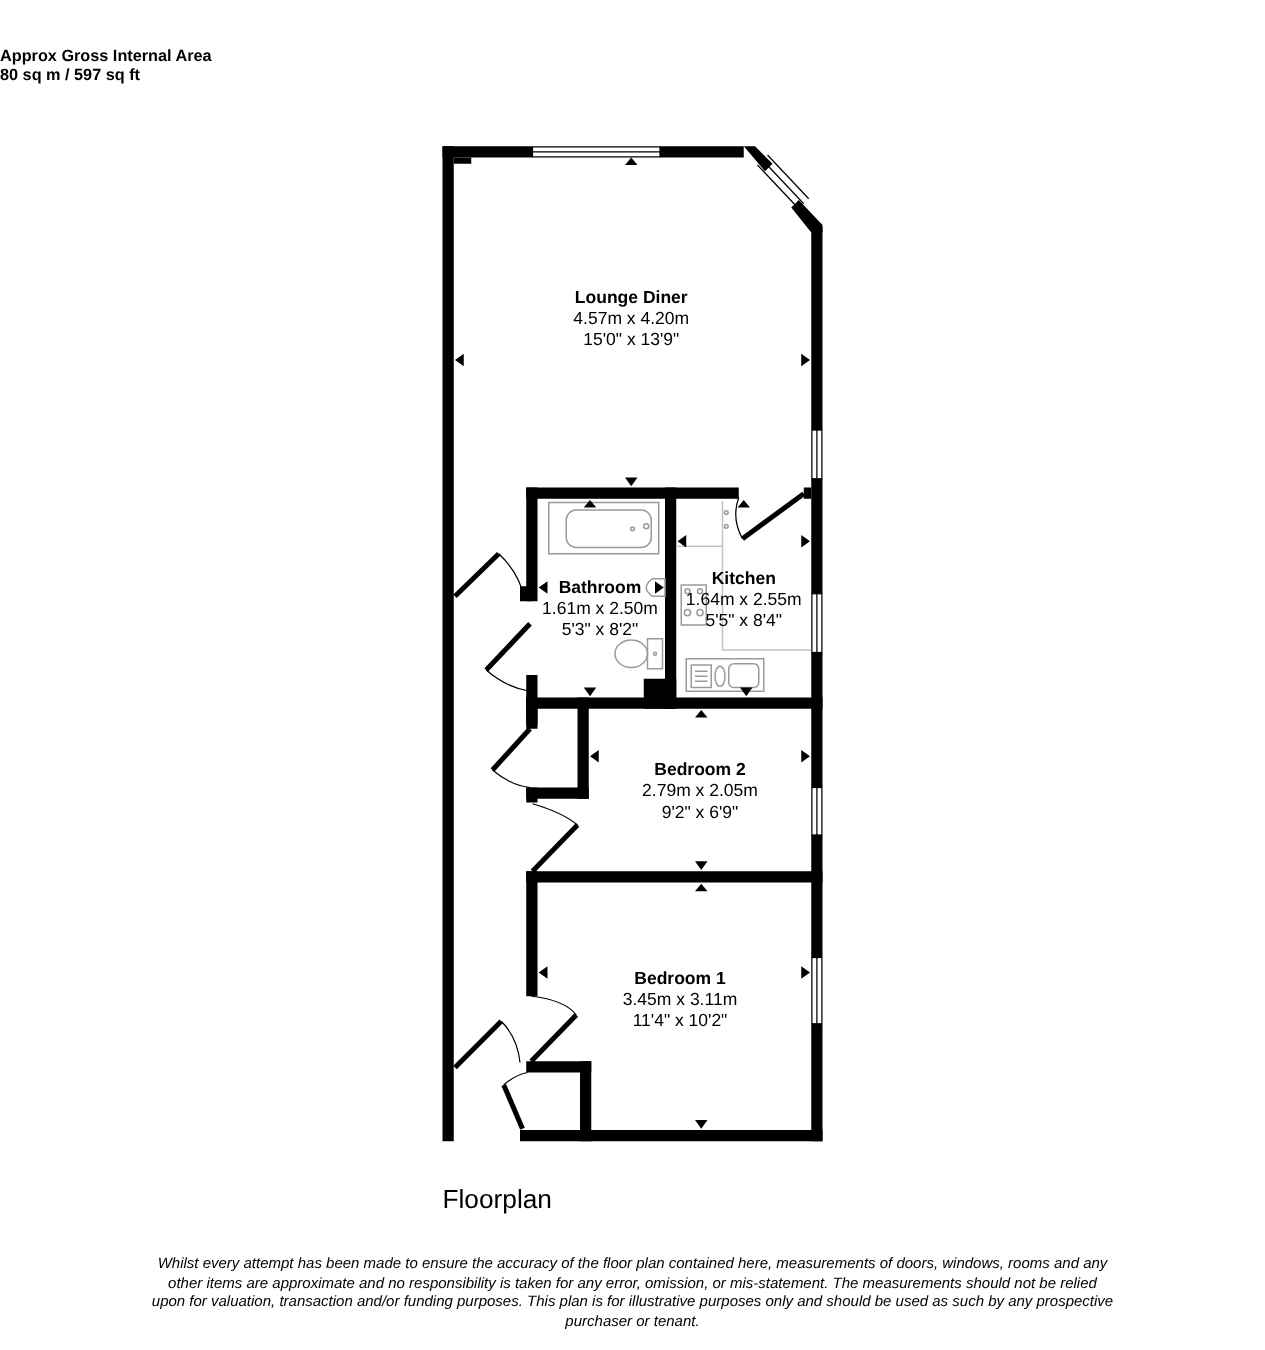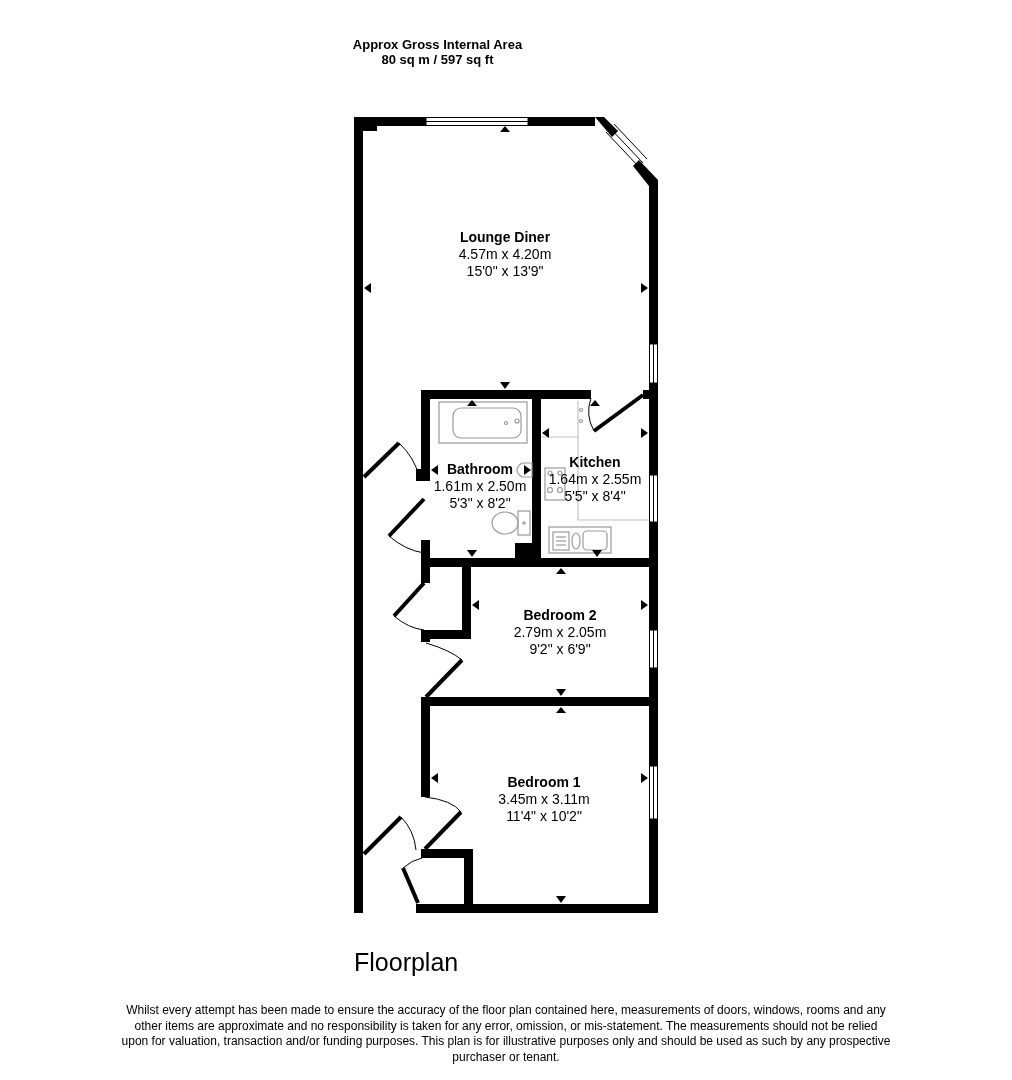--- a/index.html
+++ b/index.html
@@ -1,23 +1,23 @@
 <!DOCTYPE html>
 <html><head>
 <meta charset="utf-8">
 <style>
   html, body { margin: 0; padding: 0; background: #ffffff; }
   body { width: 1012px; height: 1080px; position: relative; overflow: hidden; font-family: "Liberation Sans", sans-serif; color: #000; }
-  .header { position: absolute; left: 0; top: 37px; width: 875px; text-align: center; font-weight: bold; font-size: 13px; line-height: 15px; }
+  .header { position: absolute; left: 0; top: 37px; width: 875px; font-weight: bold; font-size: 13px; line-height: 15px; }
   .header div { display: block; }
   svg.plan { position: absolute; left: 0; top: 0; }
   .room-name { font-family: "Liberation Sans", sans-serif; font-weight: bold; font-size: 14px; }
   .room-dim { font-family: "Liberation Sans", sans-serif; font-size: 14px; }
-  .label { position: absolute; left: 354px; top: 948px; font-size: 25px; }
-  .disclaimer { position: absolute; left: 120px; top: 1003px; width: 772px; text-align: center; font-size: 12px; line-height: 15.5px; }
+  .label { position: absolute; left: 354px; top: 948px; font-size: 21px; }
+  .disclaimer { position: absolute; left: 120px; top: 1003px; width: 772px; text-align: center; font-size: 12px; line-height: 15.5px; font-style: italic; }
 </style>
 </head>
 <body>
 
 <div class="header">
   <div>Approx Gross Internal Area</div>
   <div>80 sq m / 597 sq ft</div>
 </div>
 
 <svg class="plan" width="1012" height="1080" viewBox="0 0 1012 1080" xmlns="http://www.w3.org/2000/svg">

